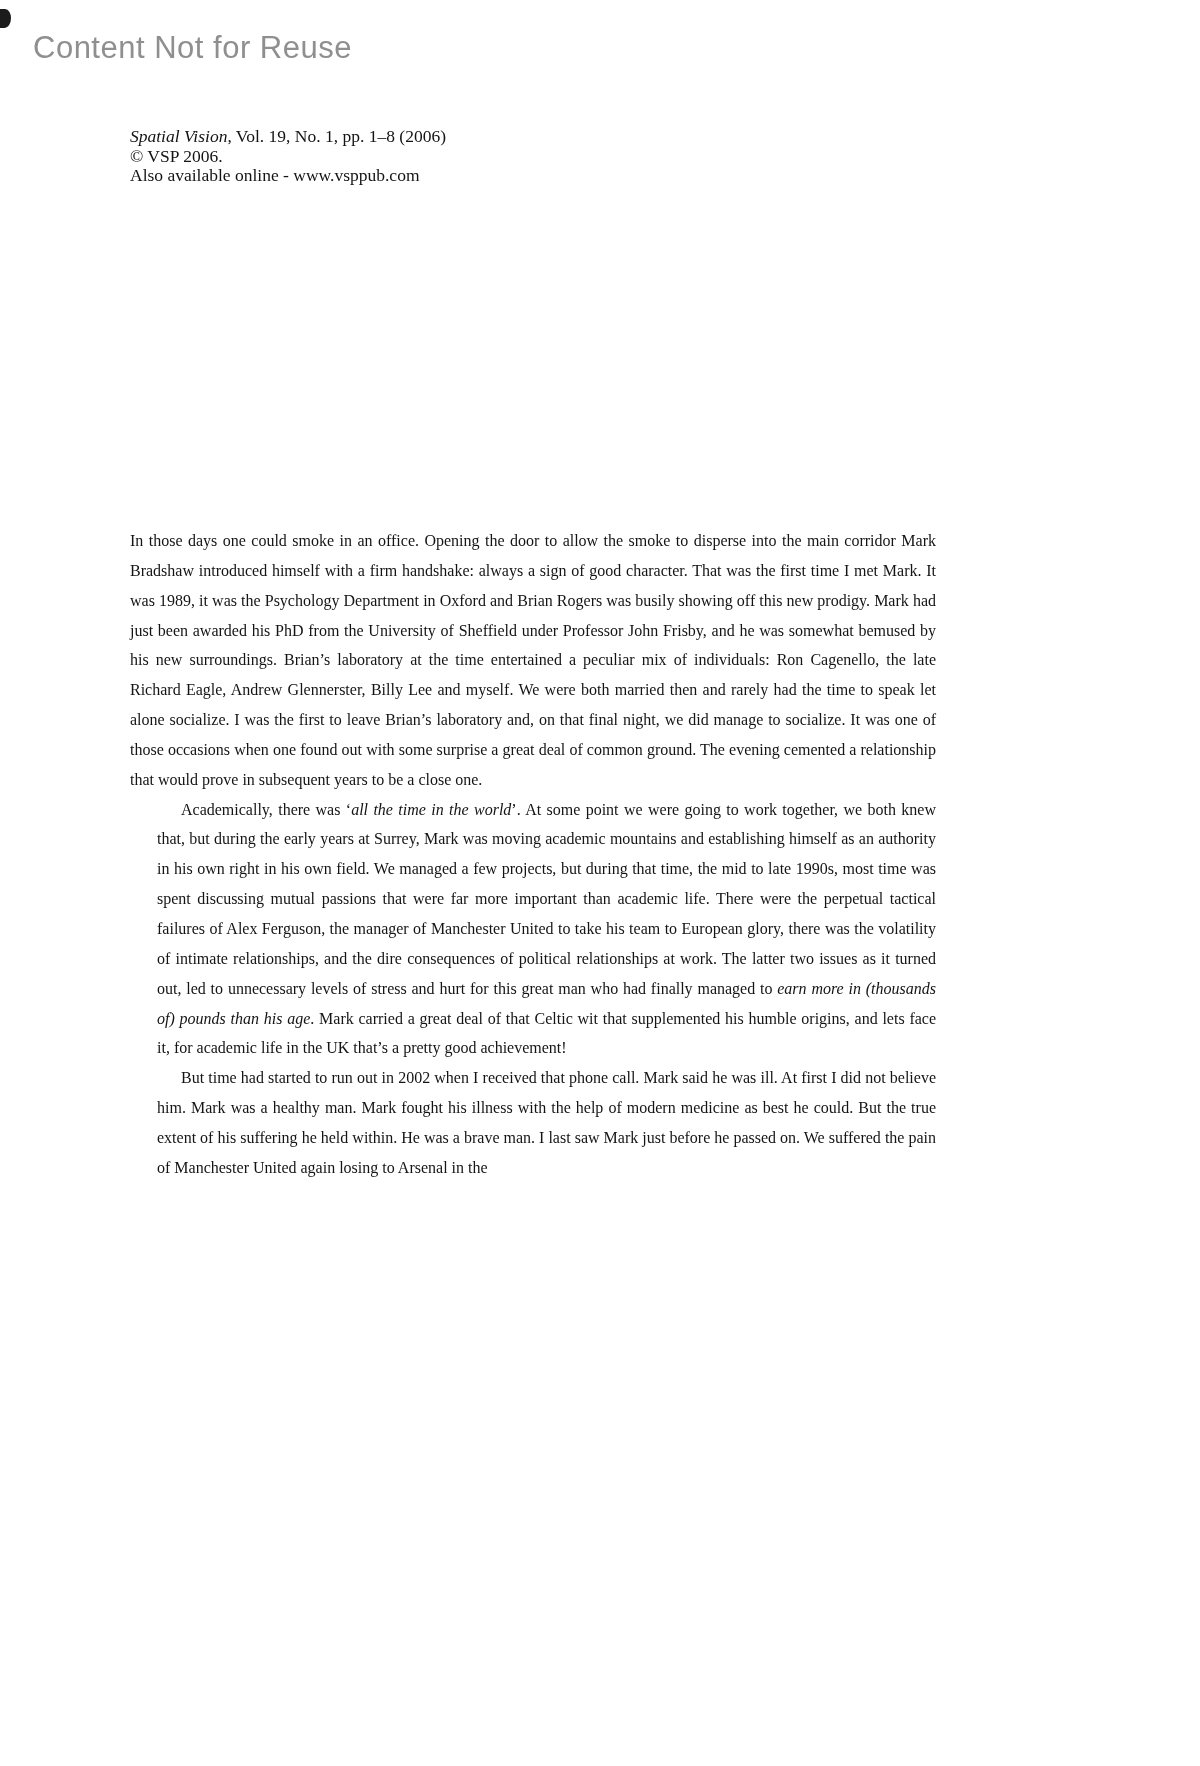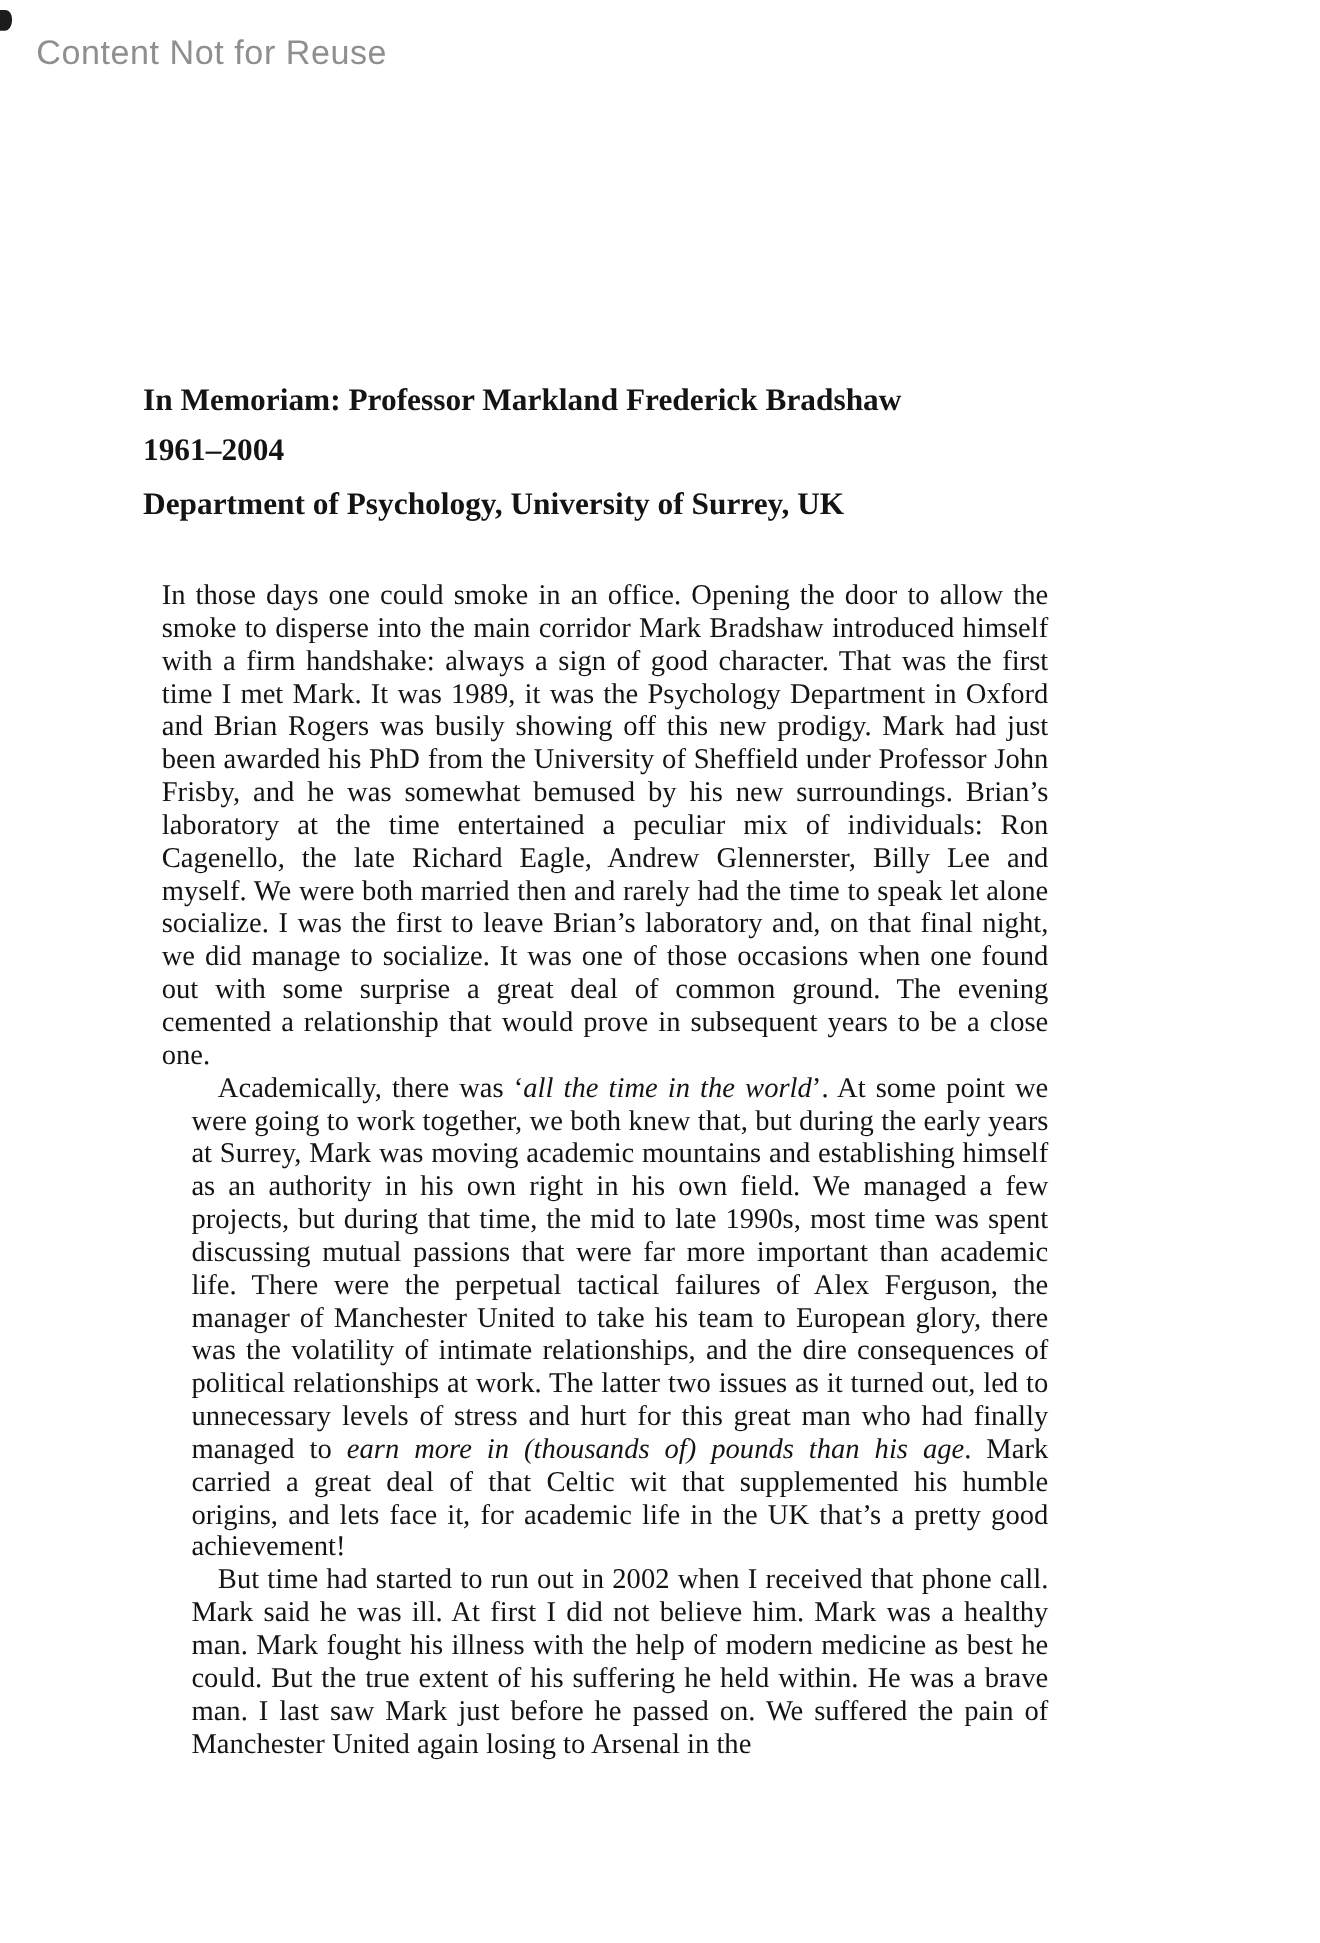--- a/index.html
+++ b/index.html
@@ -57,24 +57,24 @@
     color: var(--text-black, #141414);
   }
   .title-line2 {
     margin-top: 14px;
   }
   .title-affiliation {
     margin-top: 18px;
   }
   .article-body {
     position: absolute;
-    left: 147px;
+    left: 130px;
     top: 526px;
     width: 806px;
-    font-size: 26px;
+    font-size: 16px;
     line-height: 29.85px;
     text-align: justify;
     color: var(--text-black, #141414);
   }
   .article-body p {
     margin: 0;
     padding: 0;
   }
   .article-body p.indent {
     text-indent: 24px;
@@ -86,26 +86,28 @@
 </style>
 </head>
 <body>
 
 <div class="page" style="--watermark-gray: #8f8f8f; --text-black: #141414; --page-bg: #ffffff;">
 
   <div class="scan-mark"></div>
 
   <div class="watermark">Content Not for Reuse</div>
 
+  <div class="journal-block">
+    <div>
+      <span class="journal-name">Spatial Vision</span><span>, Vol. 19, No. 1, pp. 1–8 (2006)</span>
+    </div>
+    <div>© VSP 2006.</div>
+    <div>Also available online - www.vsppub.com</div>
+  </div>
 
-  <div class="title-block">
-    <div class="title-line1">In Memoriam: Professor Markland Frederick Bradshaw</div>
-    <div class="title-line2">1961–2004</div>
-    <div class="title-affiliation">Department of Psychology, University of Surrey, UK</div>
-  </div>
 
   <div class="article-body">
       <p class=""><span>In those days one could smoke in an office. Opening the door to allow the smoke to disperse into the main corridor Mark Bradshaw introduced himself with a firm handshake: always a sign of good character. That was the first time I met Mark. It was 1989, it was the Psychology Department in Oxford and Brian Rogers was busily showing off this new prodigy. Mark had just been awarded his PhD from the University of Sheffield under Professor John Frisby, and he was somewhat bemused by his new surroundings. Brian’s laboratory at the time entertained a peculiar mix of individuals: Ron Cagenello, the late Richard Eagle, Andrew Glennerster, Billy Lee and myself. We were both married then and rarely had the time to speak let alone socialize. I was the first to leave Brian’s laboratory and, on that final night, we did manage to socialize. It was one of those occasions when one found out with some surprise a great deal of common ground. The evening cemented a relationship that would prove in subsequent years to be a close one.</span></p>
       <p class="indent"><span>Academically, there was ‘</span><em>all the time in the world</em><span>’. At some point we were going to work together, we both knew that, but during the early years at Surrey, Mark was moving academic mountains and establishing himself as an authority in his own right in his own field. We managed a few projects, but during that time, the mid to late 1990s, most time was spent discussing mutual passions that were far more important than academic life. There were the perpetual tactical failures of Alex Ferguson, the manager of Manchester United to take his team to European glory, there was the volatility of intimate relationships, and the dire consequences of political relationships at work. The latter two issues as it turned out, led to unnecessary levels of stress and hurt for this great man who had finally managed to </span><em>earn more in (thousands of) pounds than his age</em><span>. Mark carried a great deal of that Celtic wit that supplemented his humble origins, and lets face it, for academic life in the UK that’s a pretty good achievement!</span></p>
       <p class="indent"><span>But time had started to run out in 2002 when I received that phone call. Mark said he was ill. At first I did not believe him. Mark was a healthy man. Mark fought his illness with the help of modern medicine as best he could. But the true extent of his suffering he held within. He was a brave man. I last saw Mark just before he passed on. We suffered the pain of Manchester United again losing to Arsenal in the</span></p>
     </div>
 
 </div>
 
 </body></html>

